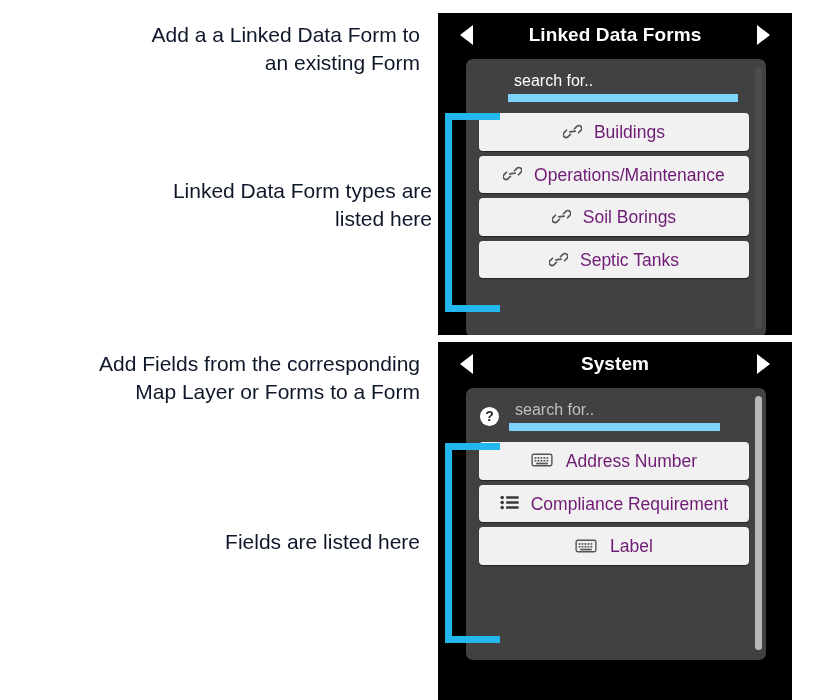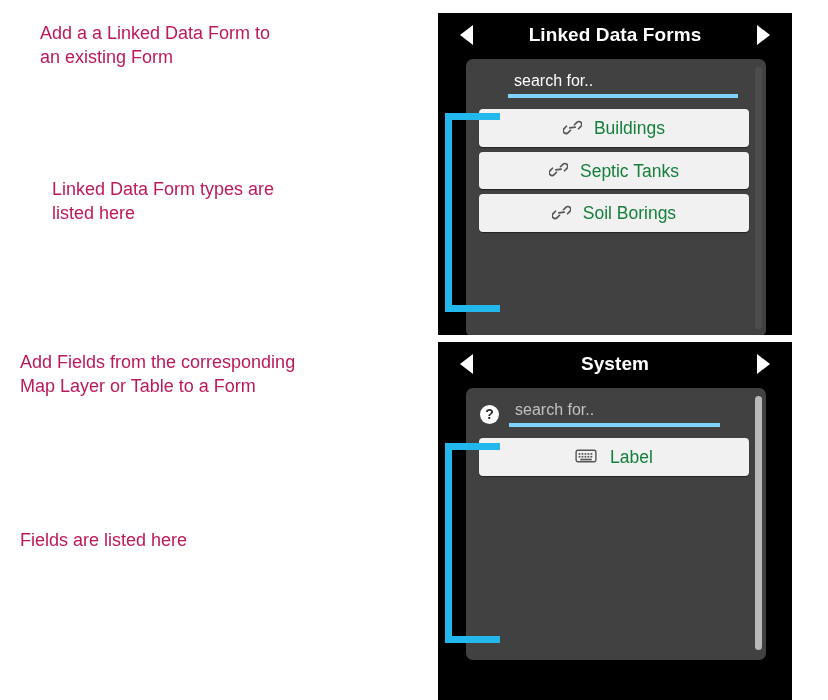--- a/index.html
+++ b/index.html
@@ -12,23 +12,23 @@
     height: 700px;
     position: relative;
     overflow: hidden;
     font-family: "Liberation Sans", sans-serif;
     -webkit-font-smoothing: antialiased;
   }
 
   
   .annotation {
     position: absolute;
-    text-align: left;
-    color: #be185d;
-    font-size: 18px;
+    text-align: right;
+    color: #0f172a;
+    font-size: 21px;
     line-height: 1.35;
     font-family: "Liberation Sans", sans-serif;
     white-space: pre-line;
   }
   #anno-1 { left: 40px; top: 21px;  width: 380px; }
   #anno-2 { left: 52px; top: 177px; width: 380px; }
   #anno-3 { left: 20px; top: 350px; width: 400px; }
   #anno-4 { left: 20px; top: 528px; width: 400px; }
 
   
@@ -107,41 +107,41 @@
     font-size: 14px;
     font-weight: bold;
     line-height: 19px;
     text-align: center;
     margin-right: 10px;
     font-family: "Liberation Sans", sans-serif;
     cursor: pointer;
   }
   .search-field {
     flex: 1 1 auto;
-    border-bottom: 4px solid #7dd3fc;
+    border-bottom: 8px solid #7dd3fc;
     padding: 0 0 4px 6px;
     box-sizing: border-box;
     font-size: 16px;
     font-family: "Liberation Sans", sans-serif;
     cursor: text;
   }
   .search-field.bright { color: #ffffff; }
   .search-field.dim    { color: #c0c0c0; }
   #panel-forms  .search-field { margin-left: 28px; margin-right: 10px; }
   #panel-system .search-field { margin-right: 28px; }
 
   
   .item-list {
     position: relative;
     margin-top: 11px;
     padding: 0 17px 0 13px;
   }
   .list-item {
     background: #f1f1f1;
-    color: #15803d;
+    color: #701a75;
     border-radius: 4px;
     margin-bottom: 5px;
     padding: 7px 10px;
     font-size: 17.5px;
     text-align: center;
     line-height: 1.28;
     box-shadow: 0 1px 1px rgba(0,0,0,0.45);
     cursor: pointer;
     font-family: "Liberation Sans", sans-serif;
   }
@@ -203,21 +203,21 @@
   #bracket-2 { left: 445px; top: 443px; width: 48px; height: 186px; }
 </style>
 </head>
 <body>
 
 <div class="annotation" id="anno-1">Add a a Linked Data Form to
 an existing Form</div>
 <div class="annotation" id="anno-2">Linked Data Form types are
 listed here</div>
 <div class="annotation" id="anno-3">Add Fields from the corresponding
-Map Layer or Table to a Form</div>
+Map Layer or Forms to a Form</div>
 <div class="annotation" id="anno-4">Fields are listed here</div>
 
 <div class="panel" id="panel-forms">
 
   <div class="panel-header">
     <div class="nav-arrow left"></div>
     <div class="panel-title">Linked Data Forms</div>
     <div class="nav-arrow right"></div>
   </div>
 
@@ -236,47 +236,59 @@
               <path d="M9.5 12.5 L6.5 15.5 a3.6 3.6 0 0 1-5.1-5.1 L4.4 7.4"></path>
               <path d="M14.5 5.5 L17.5 2.5 a3.6 3.6 0 0 1 5.1 5.1 L19.6 10.6"></path>
               <path d="M8.6 9.4 L15.4 8.6"></path>
             </g>
           </svg>
         </span>
         <span class="label">Buildings</span>
       </div>
 
 
-
       <div class="list-item">
         <span class="icon-link">
           <svg viewBox="0 0 24 18" width="19" height="15">
             <g fill="none" stroke="#555" stroke-width="2.1" stroke-linecap="round">
               <path d="M9.5 12.5 L6.5 15.5 a3.6 3.6 0 0 1-5.1-5.1 L4.4 7.4"></path>
               <path d="M14.5 5.5 L17.5 2.5 a3.6 3.6 0 0 1 5.1 5.1 L19.6 10.6"></path>
               <path d="M8.6 9.4 L15.4 8.6"></path>
             </g>
           </svg>
         </span>
-        <span class="label">Septic Tanks</span>
+        <span class="label">Operations/Maintenance</span>
       </div>
 
       <div class="list-item">
         <span class="icon-link">
           <svg viewBox="0 0 24 18" width="19" height="15">
             <g fill="none" stroke="#555" stroke-width="2.1" stroke-linecap="round">
               <path d="M9.5 12.5 L6.5 15.5 a3.6 3.6 0 0 1-5.1-5.1 L4.4 7.4"></path>
               <path d="M14.5 5.5 L17.5 2.5 a3.6 3.6 0 0 1 5.1 5.1 L19.6 10.6"></path>
               <path d="M8.6 9.4 L15.4 8.6"></path>
             </g>
           </svg>
         </span>
         <span class="label">Soil Borings</span>
       </div>
 
+      <div class="list-item">
+        <span class="icon-link">
+          <svg viewBox="0 0 24 18" width="19" height="15">
+            <g fill="none" stroke="#555" stroke-width="2.1" stroke-linecap="round">
+              <path d="M9.5 12.5 L6.5 15.5 a3.6 3.6 0 0 1-5.1-5.1 L4.4 7.4"></path>
+              <path d="M14.5 5.5 L17.5 2.5 a3.6 3.6 0 0 1 5.1 5.1 L19.6 10.6"></path>
+              <path d="M8.6 9.4 L15.4 8.6"></path>
+            </g>
+          </svg>
+        </span>
+        <span class="label">Septic Tanks</span>
+      </div>
+
     </div>
 
     <div class="scrollbar-thumb"></div>
   </div>
 </div>
 
 <div class="panel" id="panel-system">
 
   <div class="panel-header">
     <div class="nav-arrow left"></div>
@@ -285,23 +297,20 @@
   </div>
 
   <div class="panel-body">
 
     <div class="search-row">
       <div class="help-icon">?</div>
       <div class="search-field dim" placeholder="search for..">search for..</div>
     </div>
 
     <div class="item-list">
-
-
-
 
 
       <div class="list-item">
         <span class="icon-keyboard">
           <svg viewBox="0 0 26 17" width="22" height="14">
             <rect x="1" y="1.6" width="24" height="13.8" rx="2" ry="2" fill="none" stroke="#555" stroke-width="1.7"></rect>
             <g fill="#555">
               <rect x="4" y="5" width="2.2" height="2"></rect>
                 <rect x="7.6" y="5" width="2.2" height="2"></rect>
               <rect x="11.2" y="5" width="2.2" height="2"></rect>
@@ -309,20 +318,59 @@
               <rect x="18.4" y="5" width="2.2" height="2"></rect>
               <rect x="4" y="8.4" width="2.2" height="2"></rect>
                 <rect x="7.6" y="8.4" width="2.2" height="2"></rect>
               <rect x="11.2" y="8.4" width="2.2" height="2"></rect>
                 <rect x="14.8" y="8.4" width="2.2" height="2"></rect>
               <rect x="18.4" y="8.4" width="2.2" height="2"></rect>
               <rect x="6" y="11.8" width="14" height="2"></rect>
             </g>
           </svg>
         </span>
+        <span class="label">Address Number</span>
+      </div>
+
+
+      <div class="list-item">
+        <span class="icon-list">
+          <svg viewBox="0 0 20 16" width="19" height="15">
+            <g fill="#3a3a3a">
+              <circle cx="2.2" cy="2.6" r="1.9"></circle>
+                <rect x="6.4" y="1.3" width="13.4" height="2.6" rx="0.6"></rect>
+              <circle cx="2.2" cy="8" r="1.9"></circle>
+                <rect x="6.4" y="6.7" width="13.4" height="2.6" rx="0.6"></rect>
+              <circle cx="2.2" cy="13.4" r="1.9"></circle>
+                <rect x="6.4" y="12.1" width="13.4" height="2.6" rx="0.6"></rect>
+            </g>
+          </svg>
+        </span>
+        <span class="label">Compliance Requirement</span>
+      </div>
+
+      <div class="list-item">
+        <span class="icon-keyboard">
+          <svg viewBox="0 0 26 17" width="22" height="14">
+            <rect x="1" y="1.6" width="24" height="13.8" rx="2" ry="2" fill="none" stroke="#555" stroke-width="1.7"></rect>
+            <g fill="#555">
+              <rect x="4" y="5" width="2.2" height="2"></rect>
+                <rect x="7.6" y="5" width="2.2" height="2"></rect>
+              <rect x="11.2" y="5" width="2.2" height="2"></rect>
+                <rect x="14.8" y="5" width="2.2" height="2"></rect>
+              <rect x="18.4" y="5" width="2.2" height="2"></rect>
+              <rect x="4" y="8.4" width="2.2" height="2"></rect>
+                <rect x="7.6" y="8.4" width="2.2" height="2"></rect>
+              <rect x="11.2" y="8.4" width="2.2" height="2"></rect>
+                <rect x="14.8" y="8.4" width="2.2" height="2"></rect>
+              <rect x="18.4" y="8.4" width="2.2" height="2"></rect>
+              <rect x="6" y="11.8" width="14" height="2"></rect>
+            </g>
+          </svg>
+        </span>
         <span class="label">Label</span>
       </div>
 
     </div>
 
     <div class="scrollbar-thumb"></div>
   </div>
 </div>
 
 <div class="bracket" id="bracket-1"></div>

